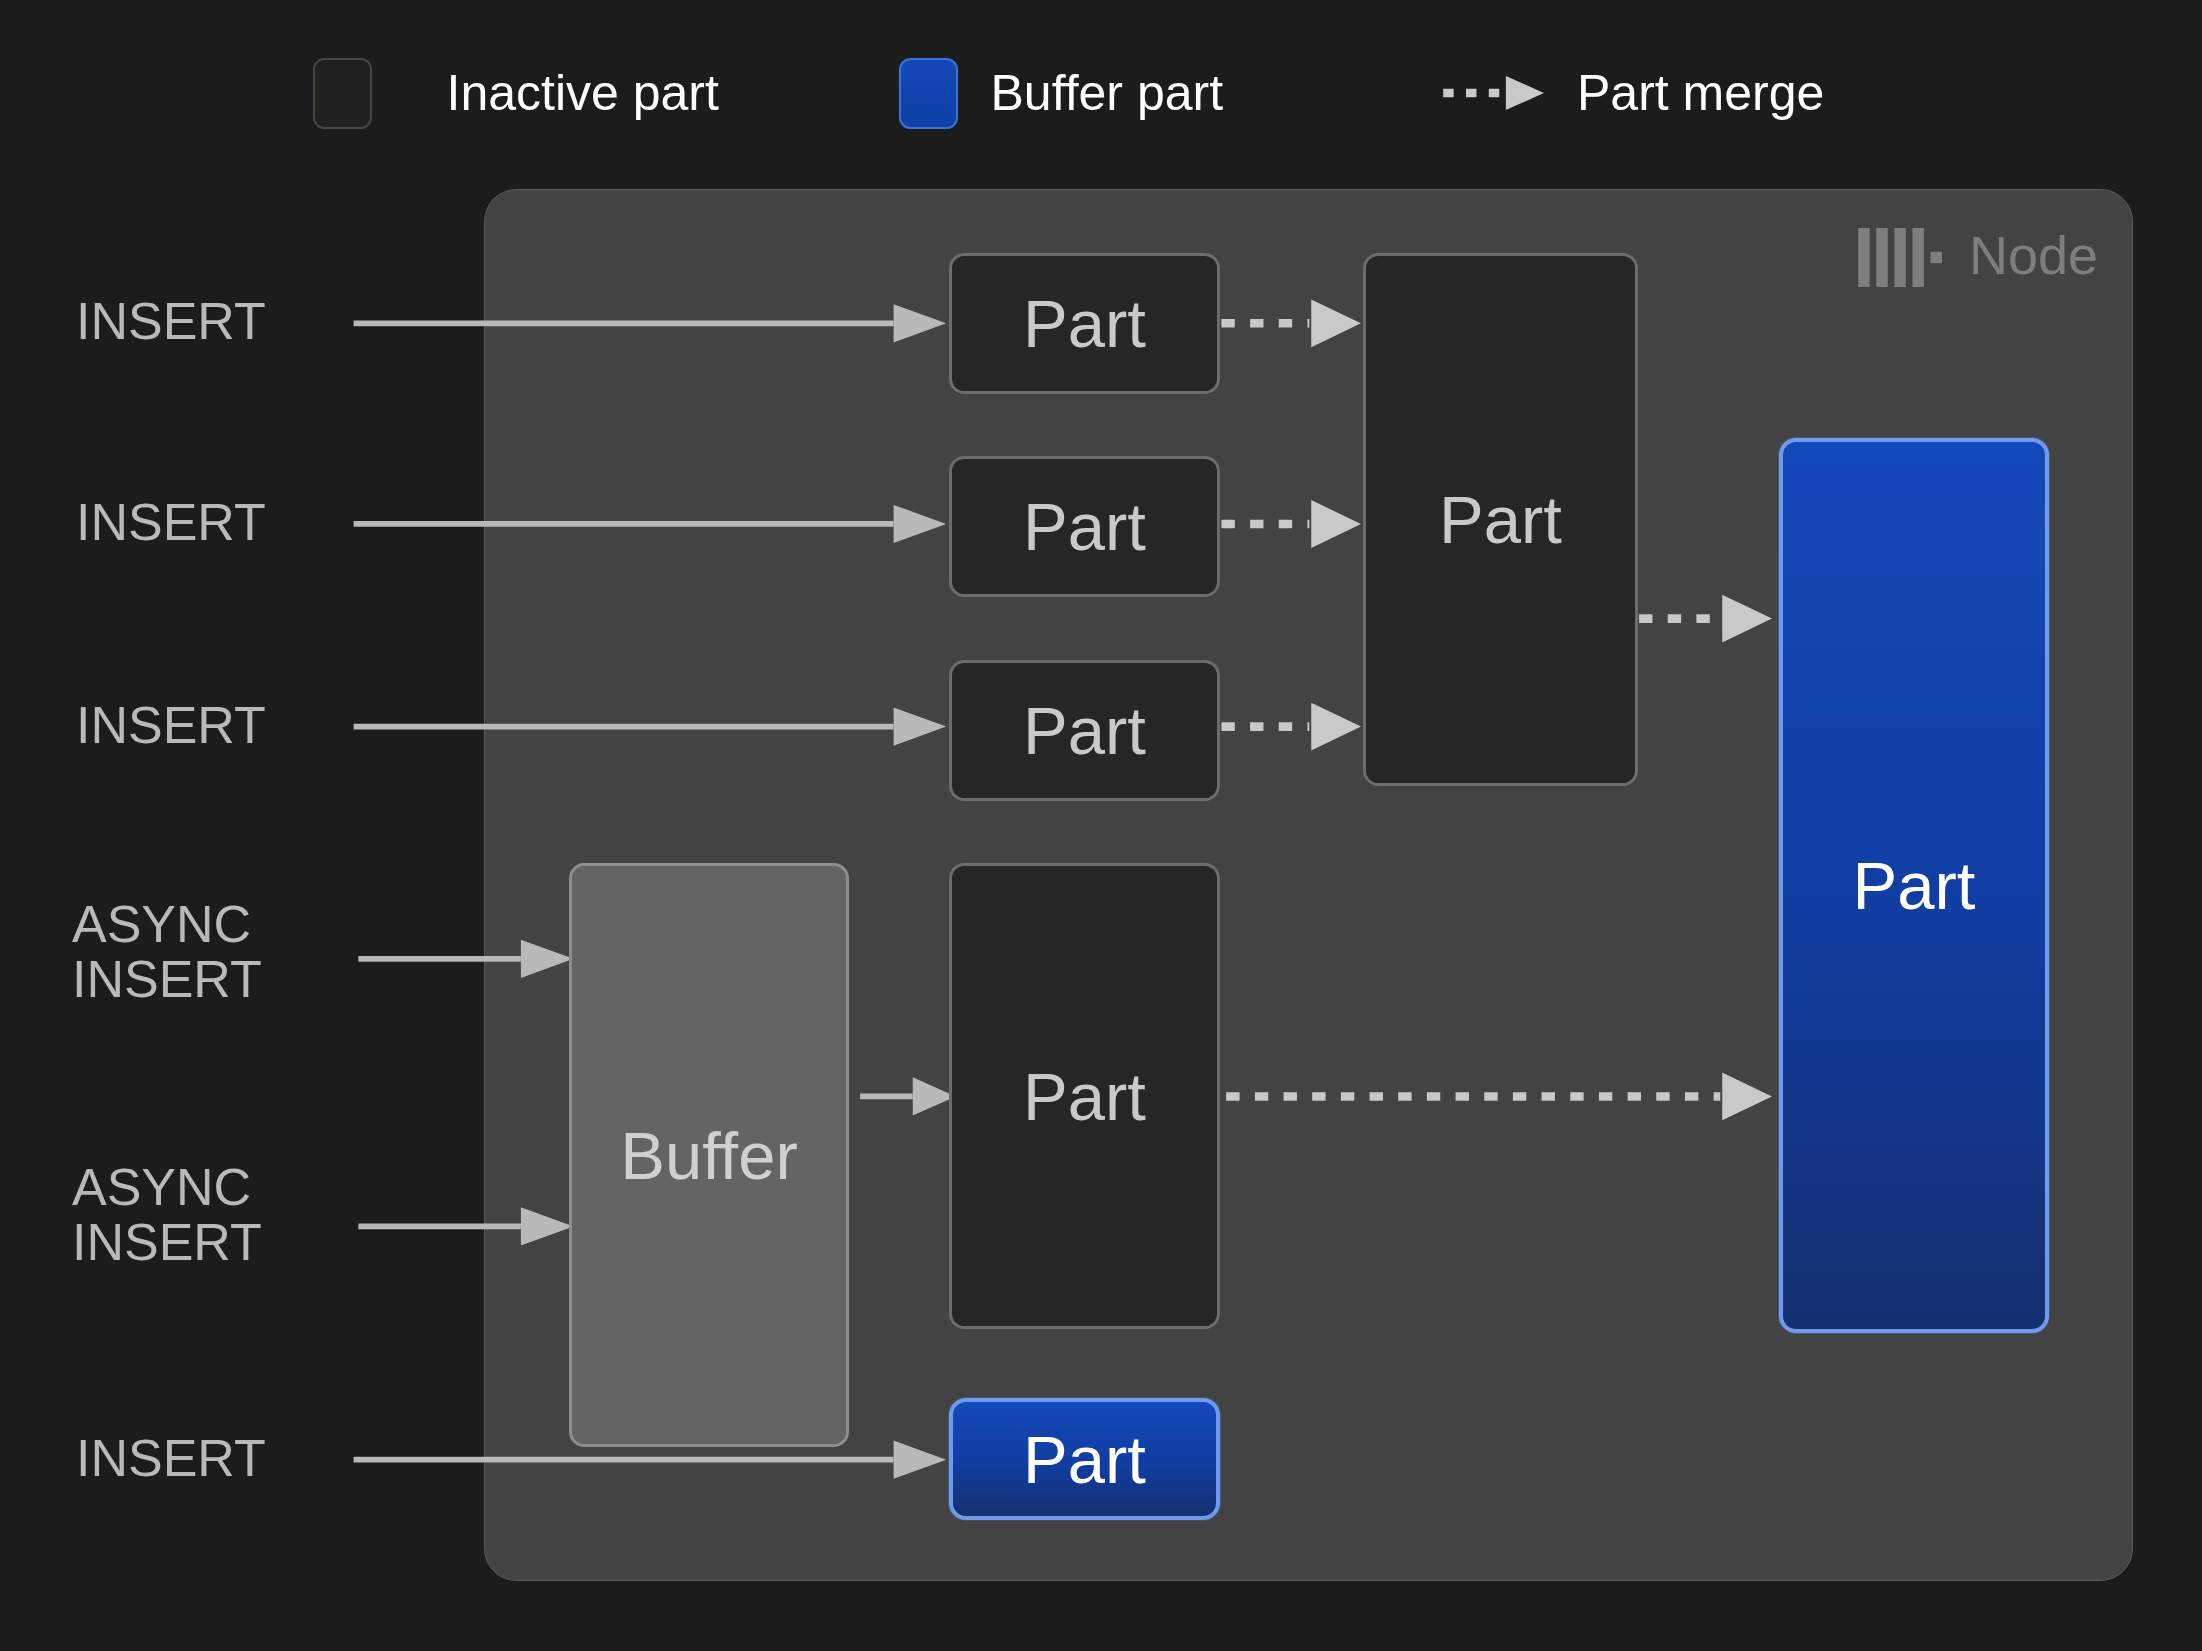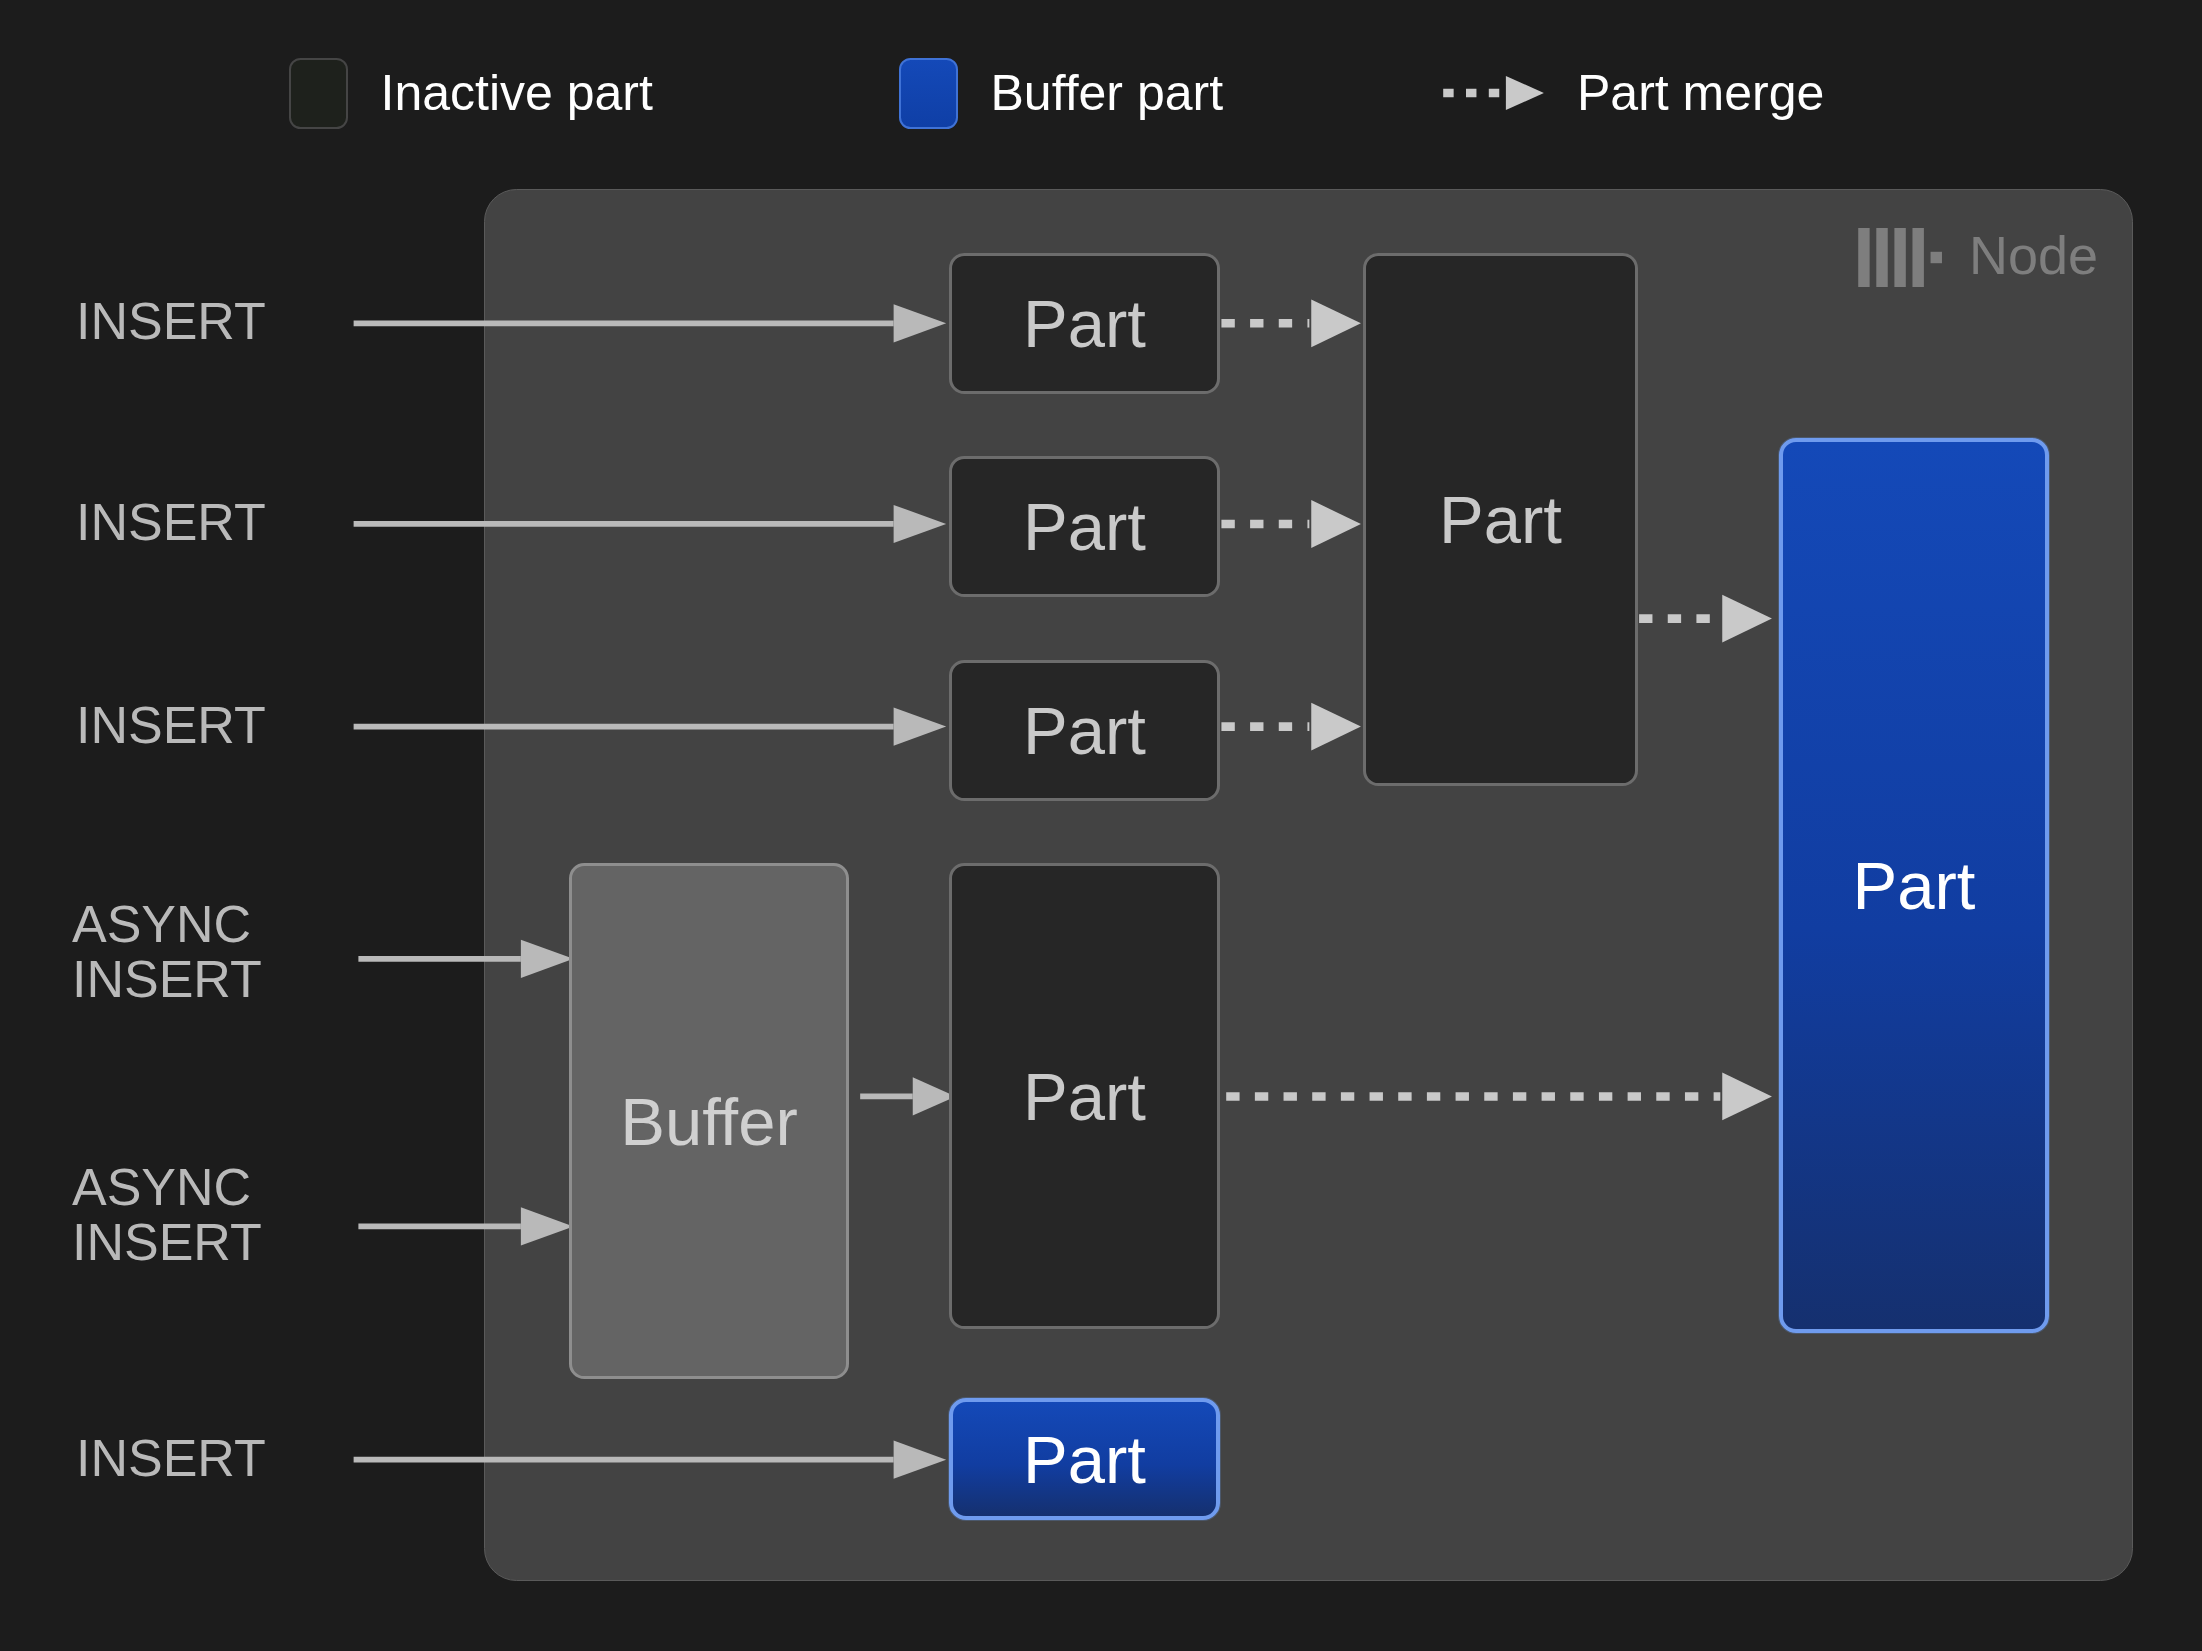--- a/index.html
+++ b/index.html
@@ -129,21 +129,21 @@
     pointer-events: none;
   }
 </style>
 </head>
 <body>
 
 <div id="stage">
 
   <div id="legend">
 
-    <div class="legend-item" style="left:289px;">
+    <div class="legend-item" style="left:313px;gap:42px;">
       <div class="legend-swatch inactive"></div>
       <span class="legend-label">Inactive part</span>
     </div>
 
     <div class="legend-item" style="left:899px;">
       <div class="legend-swatch active"></div>
       <span class="legend-label">Buffer part</span>
     </div>
 
     <div class="legend-item" style="left:1441px;justify-content:center;">
@@ -250,21 +250,21 @@
   </div>
 
   <div class="box inactive" style="left:949px; top:660px; width:271px; height:141px;">
     <span class="box-label">Part</span>
   </div>
 
   <div class="box inactive" style="left:1363px; top:253px; width:275px; height:533px;">
     <span class="box-label">Part</span>
   </div>
 
-  <div class="box buffer" style="left:569px; top:863px; width:280px; height:516px;">
+  <div class="box buffer" style="left:569px; top:863px; width:280px; height:584px;">
     <span class="box-label">Buffer</span>
   </div>
 
   <div class="box inactive" style="left:949px; top:863px; width:271px; height:466px;">
     <span class="box-label">Part</span>
   </div>
 
   <div class="box active" style="left:1779px; top:438px; width:270px; height:895px;">
     <span class="box-label">Part</span>
   </div>

